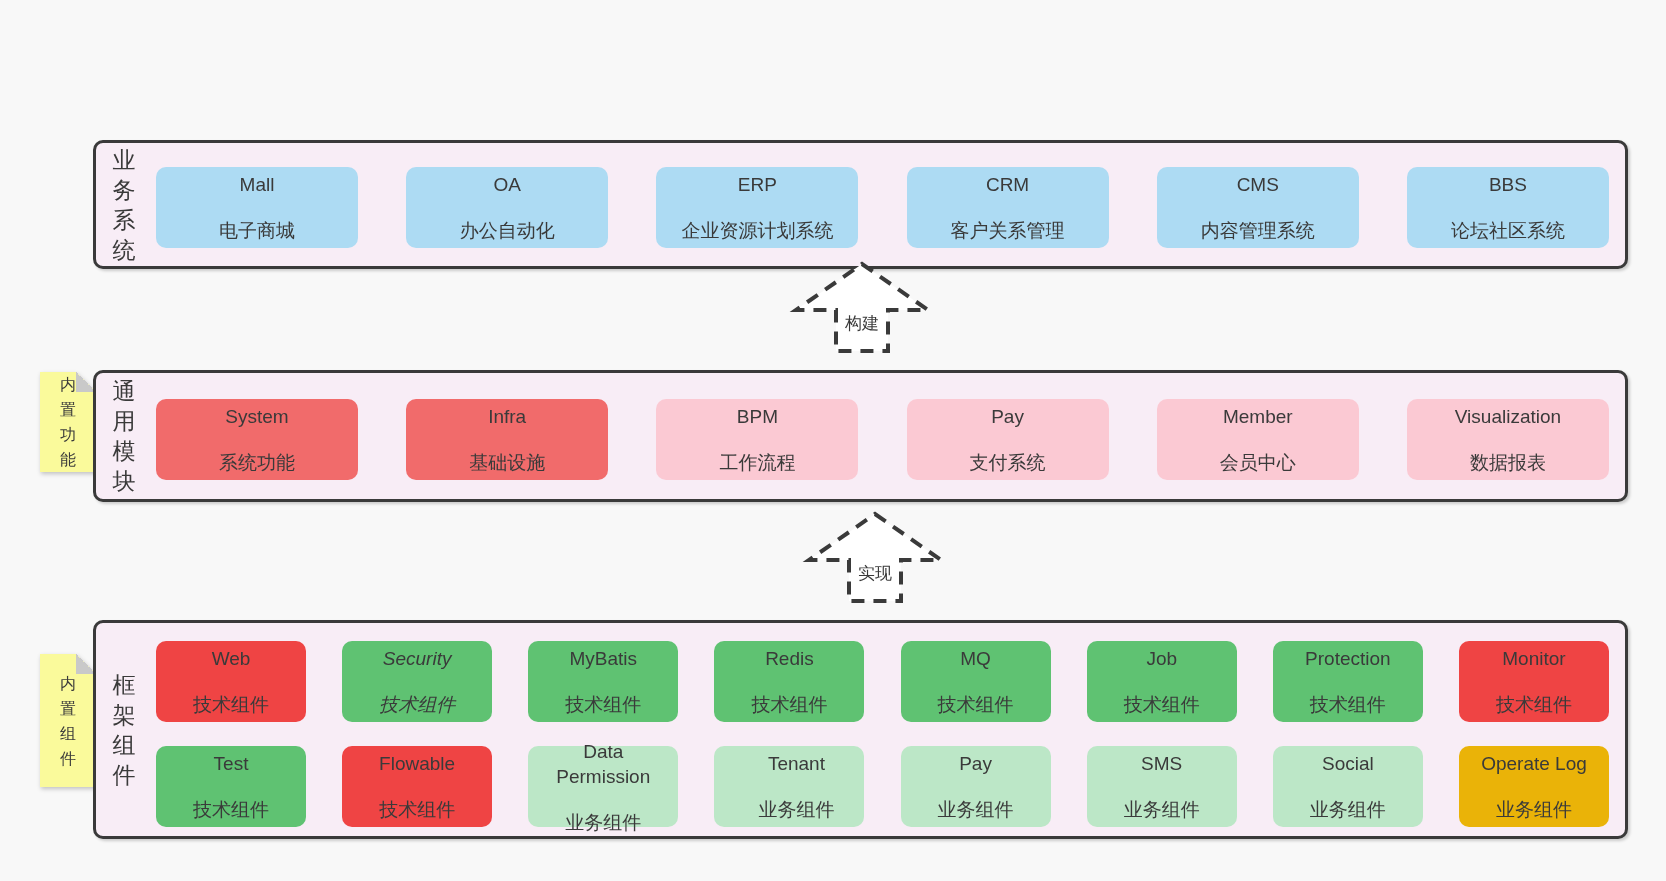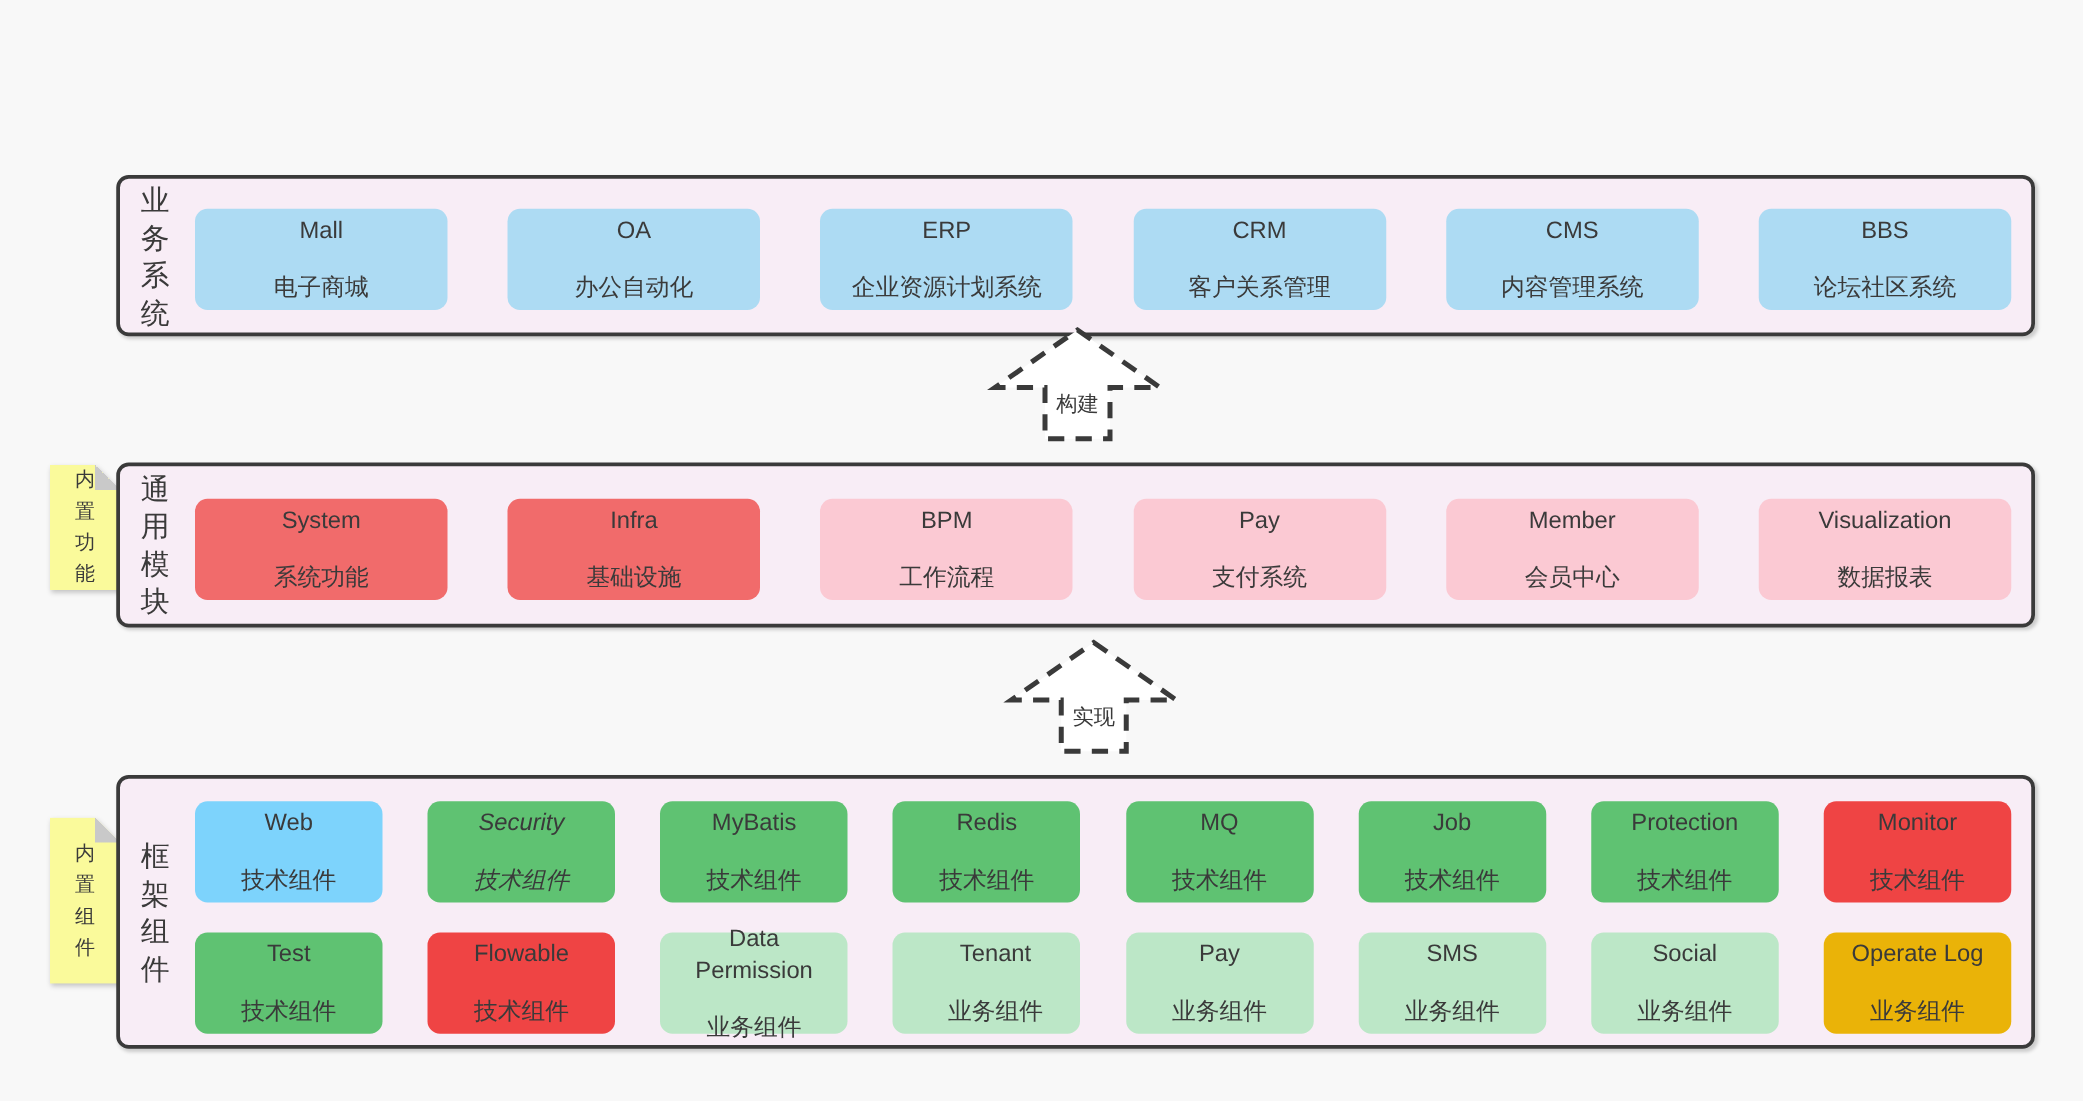--- a/index.html
+++ b/index.html
@@ -166,21 +166,21 @@
   <div class="fold"></div>
   <div class="sticky-label">
     <span>内置组件</span>
   </div>
 </div>
 <div class="section" id="section-components">
   <div class="side-label">
     <span>框架组件</span>
   </div>
   <div class="boxes-row w150 row-0">
-      <div class="box" style="background: #7dd3fc;">
+      <div class="box" style="background: #ef4444;">
         <span>Web</span>
         <span>技术组件</span>
       </div>
       <div class="box" style="background: rgb(95, 194, 114); font-style: italic;">
         <span>Security</span>
         <span>技术组件</span>
       </div>
       <div class="box" style="background: rgb(95, 194, 114);">
         <span>MyBatis</span>
         <span>技术组件</span>

